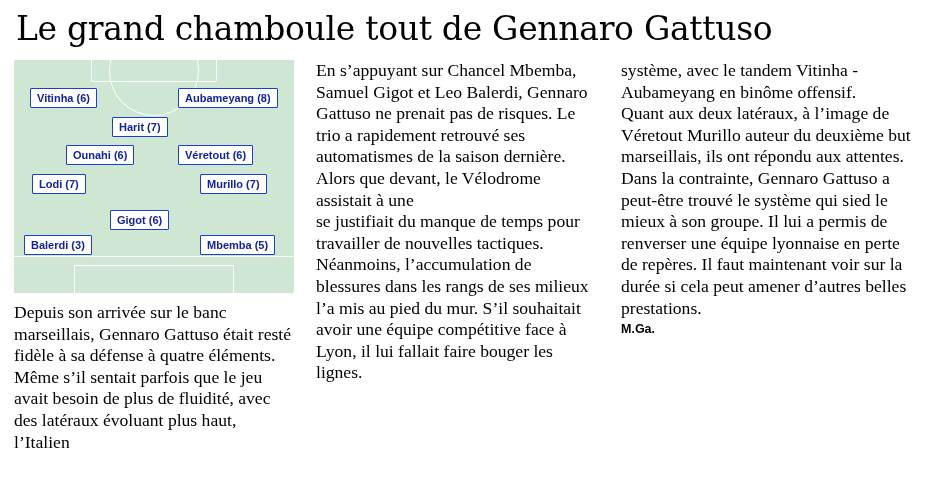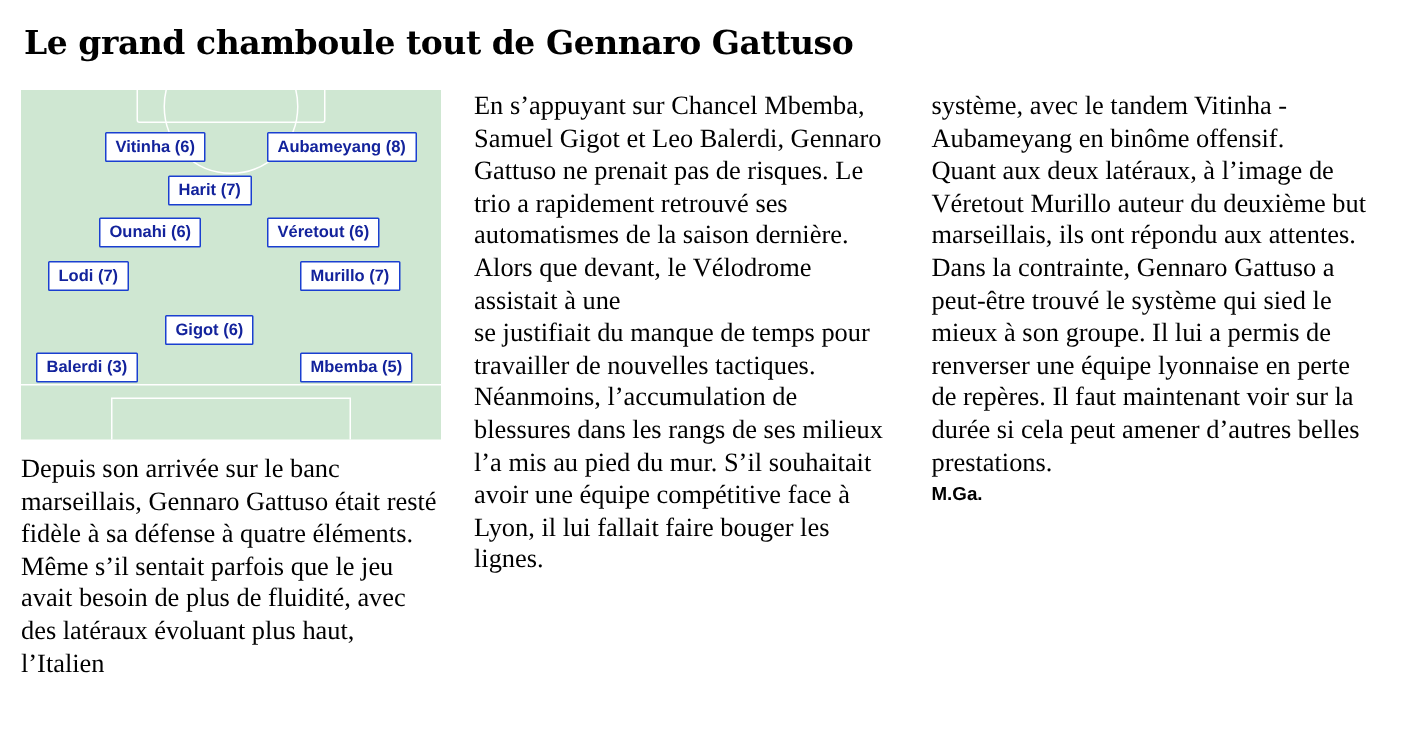--- a/index.html
+++ b/index.html
@@ -16,22 +16,22 @@
   }
   .page {
     position: relative;
     width: 938px;
     height: 490px;
     box-sizing: border-box;
     padding: 6px 14px 0 14px;
   }
   .headline {
     font-family: "DejaVu Serif", serif;
-    font-weight: bold;
-    font-size: 22px;
+    font-weight: normal;
+    font-size: 33px;
     line-height: 34px;
     letter-spacing: -0.3px;
     margin: 6px 0 14px 2px;
     color: #000;
     white-space: nowrap;
   }
   .columns {
     display: flex;
     align-items: flex-start;
     gap: 0;
@@ -128,21 +128,21 @@
 
   <div class="columns">
 
     <div class="col col-1">
       <div class="pitch">
         <div class="line box-top"></div>
         <div class="line circle-top"></div>
         <div class="line halfline"></div>
         <div class="line box-bottom"></div>
 
-        <div class="chip" style="left:16px;  top:28px;margin-left:40px;">Vitinha (6)</div>
+        <div class="chip" style="left:16px;  top:28px;">Vitinha (6)</div>
         <div class="chip" style="left:164px; top:28px;">Aubameyang (8)</div>
         <div class="chip" style="left:98px;  top:57px;">Harit (7)</div>
         <div class="chip" style="left:52px;  top:85px;">Ounahi (6)</div>
         <div class="chip" style="left:164px; top:85px;">Véretout (6)</div>
         <div class="chip" style="left:18px;  top:114px;">Lodi (7)</div>
         <div class="chip" style="left:186px; top:114px;">Murillo (7)</div>
         <div class="chip" style="left:96px; top:150px;">Gigot (6)</div>
         <div class="chip" style="left:10px;  top:175px;">Balerdi (3)</div>
         <div class="chip" style="left:186px; top:175px;">Mbemba (5)</div>
         <div class="chip" style="left:107px; top:202px;margin-top:38px;">Lopez (6)</div>

